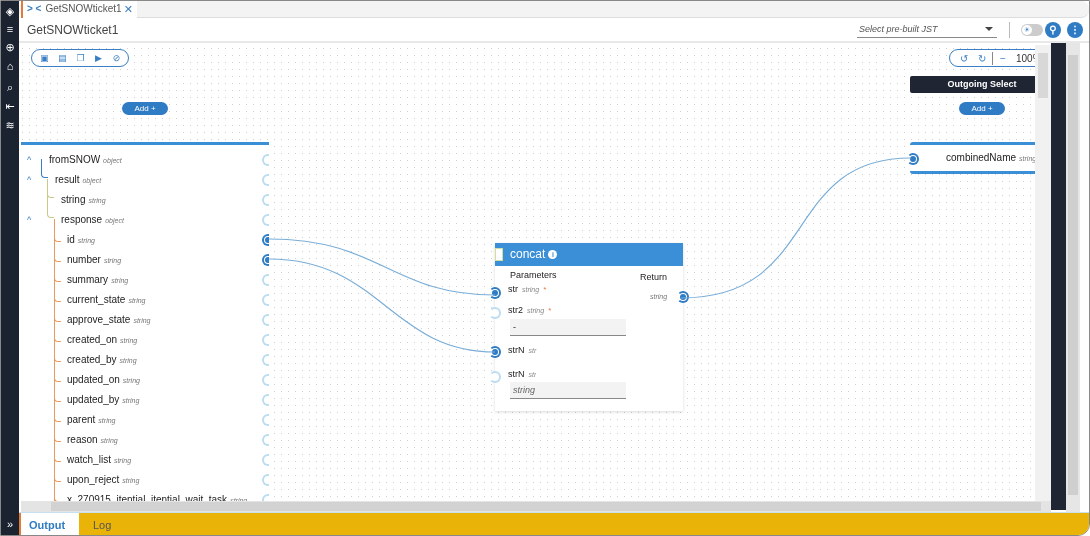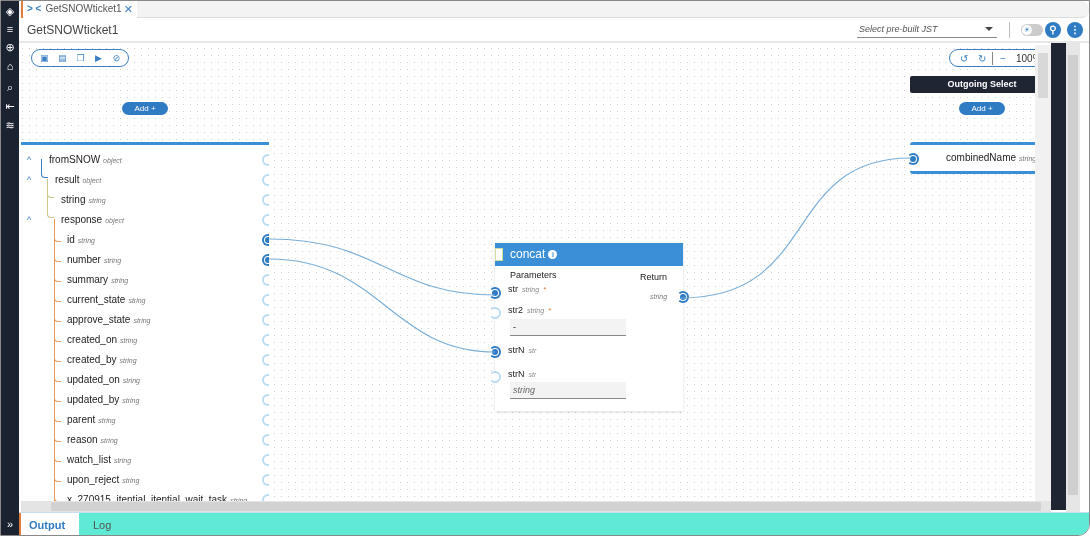--- a/index.html
+++ b/index.html
@@ -46,21 +46,21 @@
   .out-panel { position: absolute; left: 891px; top: 97px; width: 144px; height: 32px; background: #fff; border-top: 3px solid #3a8fd6; border-bottom: 3px solid #3a8fd6; border-radius: 3px; }
   .node { position: absolute; left: 476px; top: 198px; width: 188px; height: 168px; background: #fff; box-shadow: 0 1px 3px rgba(0,0,0,0.15); }
   .node-head { position: absolute; left: 0; top: 0; width: 188px; height: 23px; background: #3a8fd6; color: #fff; font-size: 12px; line-height: 23px; padding-left: 15px; }
   .node-head .sq { position: absolute; left: 0; top: 5px; width: 8px; height: 13px; background: #fff; border: 1px solid #cfe0a0; }
   .node-head .info { display: inline-block; width: 9px; height: 9px; border-radius: 50%; background: #fff; color: #3a8fd6; font-size: 7px; line-height: 9px; text-align: center; font-weight: bold; margin-left: 3px; vertical-align: 1px; }
   .nlabel { position: absolute; font-size: 9px; color: #222; white-space: nowrap; }
   .nlabel .ty { font-size: 7px; font-style: italic; color: #888; margin-left: 4px; }
   .nlabel .req { color: #e07b39; font-size: 8px; margin-left: 4px; }
   .ninput { position: absolute; left: 15px; width: 116px; height: 17px; background: #f3f3f3; border-bottom: 1px solid #888; font-size: 9px; line-height: 17px; padding-left: 3px; }
   .help { position: absolute; left: 1024px; top: 443px; width: 15px; height: 15px; border-radius: 50%; background: #2f7bc4; color: #fff; font-size: 9px; font-weight: bold; text-align: center; line-height: 15px; cursor: pointer; }
-  .bottombar { position: absolute; left: 18px; top: 511px; right: 0; height: 25px; background: #5eead4; border-top: 1px solid #c8dff0; }
+  .bottombar { position: absolute; left: 18px; top: 511px; right: 0; height: 25px; background: #eab308; border-top: 1px solid #c8dff0; }
   .btab { position: absolute; top: 0; height: 24px; font-size: 11px; line-height: 24px; padding: 0 8px; cursor: pointer; }
   .btab.active { left: 0; width: 60px; background: #fff; color: #2f7bc4; font-weight: bold; border-left: 2px solid #e07b39; }
   .btab.log { left: 66px; color: #555; }
   .links { position: absolute; left: 0; top: 0; width: 1090px; height: 536px; pointer-events: none; }
 </style>
 </head>
 <body>
 
 <div class="frame">
 

